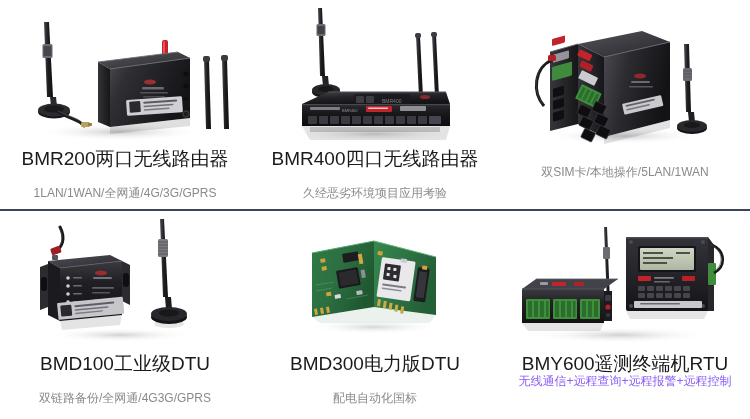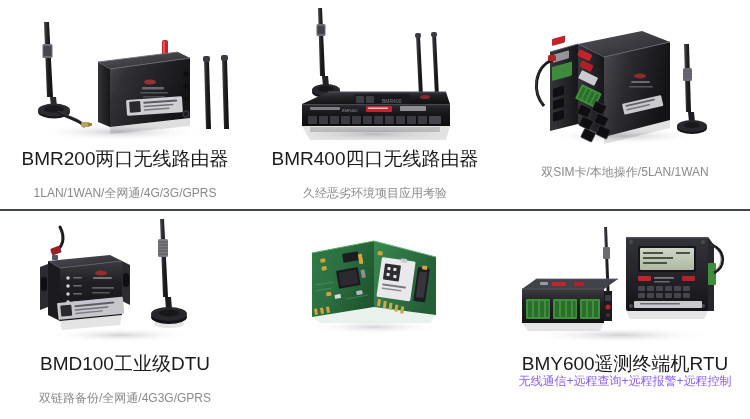--- a/index.html
+++ b/index.html
@@ -565,20 +565,24 @@
             <g transform="rotate(8 128 40)">
               <rect x="128" y="40" width="5" height="4" rx="0.6" fill="#cfa23a"></rect>
               <rect x="152" y="44" width="6" height="4" rx="0.6" fill="#c9c9cf"></rect>
               <rect x="174" y="48" width="5" height="4" rx="0.6" fill="#cfa23a"></rect>
             </g>
           </g>
 
           <path d="M62 106 L124 96 L186 104 L180 112 L70 112 Z" fill="#3b7a50" opacity="0.1"></path>
         </svg>
       </div>
+      <div class="caption">
+        <div class="title">BMD300电力版DTU</div>
+        <div class="subtitle">配电自动化国标</div>
+      </div>
     </div>
 
     <div class="cell">
       <div class="photo">
         <svg width="250" height="140" viewBox="0 0 250 140">
           <defs>
             <linearGradient id="p6body" x1="0" y1="0" x2="0" y2="1">
               <stop offset="0" stop-color="#3a3a40"></stop>
               <stop offset="0.4" stop-color="#212125"></stop>
               <stop offset="1" stop-color="#131316"></stop>

